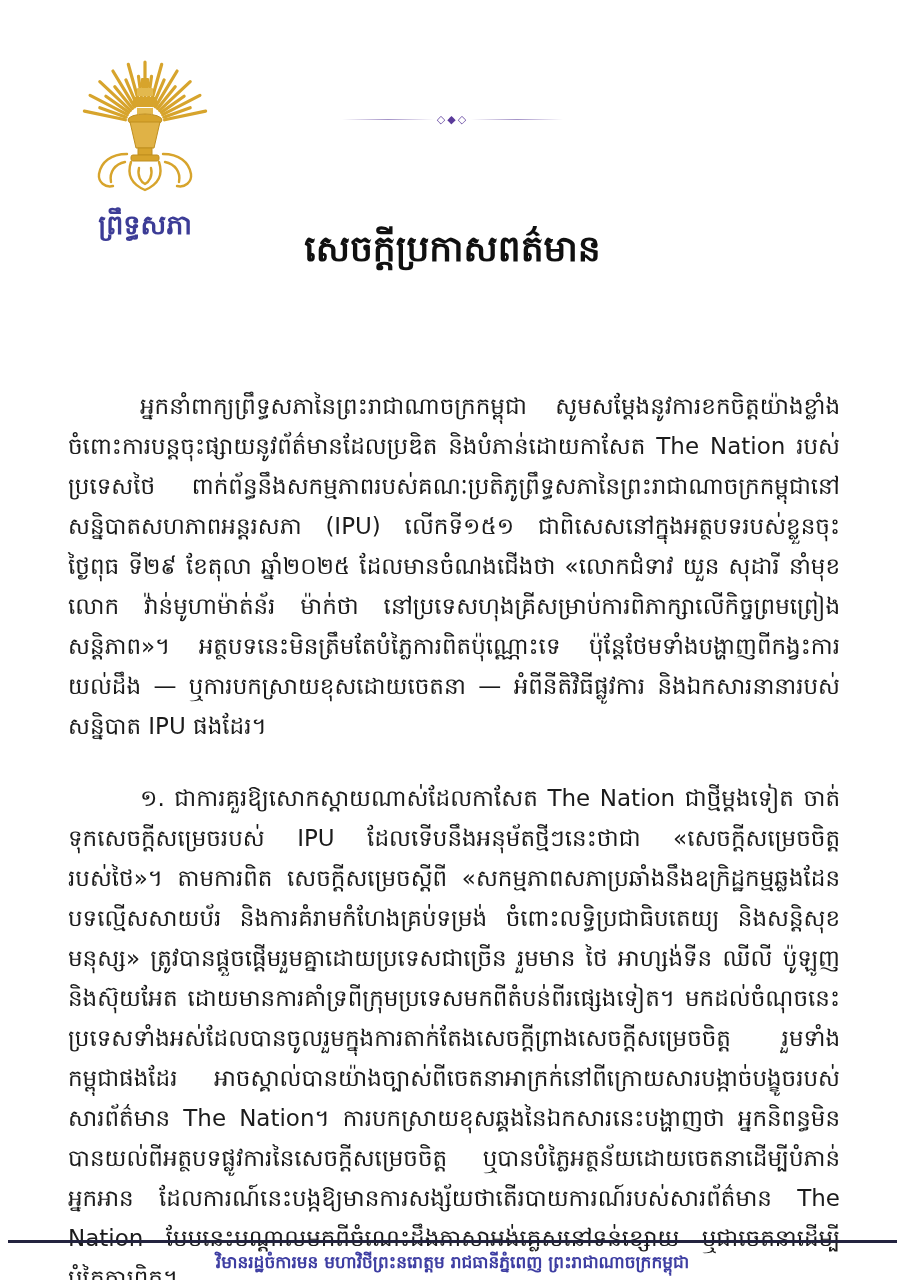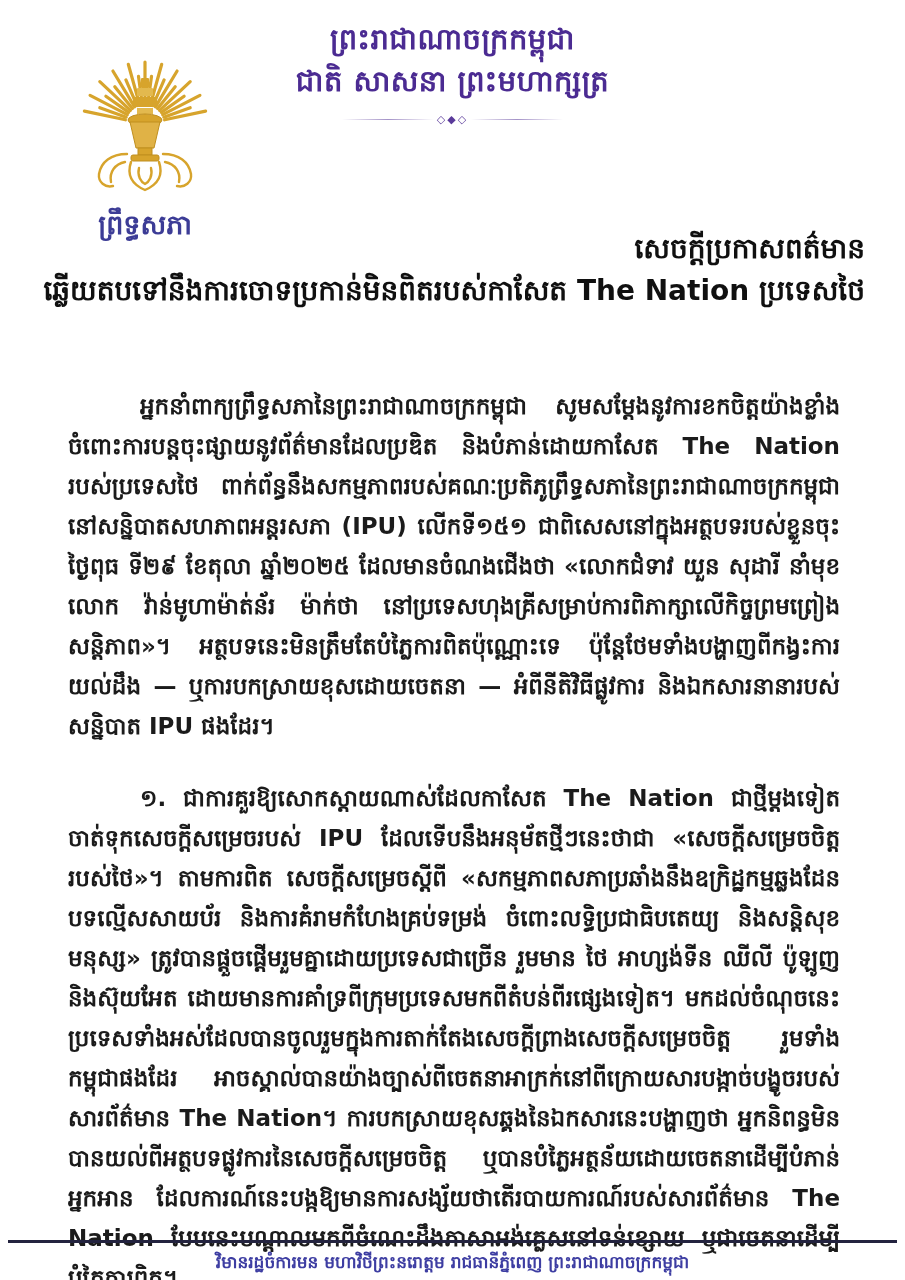--- a/index.html
+++ b/index.html
@@ -34,50 +34,46 @@
   }
   .senate-label{
     margin-top:2px;
     font-size:27px;font-weight:bold;color:#3c3c96;line-height:34px;
   }
   
   .title-block{
     position:absolute;top:228px;left:40px;right:40px;
     text-align:center;font-weight:bold;color:#101010;
   }
-  .title-block .tline{font-size:28px;line-height:42px;text-align:right;}
+  .title-block .tline{font-size:36px;line-height:42px;}
   
   .body-text{
     position:absolute;top:386px;left:68px;width:772px;
     font-size:23px;line-height:40px;
     text-align:justify;
     color:#1b1b1b;
   }
-  .body-text p{margin:0 0 32px;text-indent:72px;font-weight:bold;}
+  .body-text p{margin:0 0 32px;text-indent:72px;}
   .body-text p:last-child{margin-bottom:0;}
   
   .footer{
     position:absolute;left:8px;right:8px;bottom:6px;
     border-top:3px solid #23233f;
     padding-top:7px;
     text-align:center;
     color:#3d3da2;
   }
   .footer .f1{font-size:17px;font-weight:bold;line-height:24px;}
   .footer .f2{font-size:15.5px;line-height:22px;margin-top:2px;}
 </style>
 </head>
 <body>
 
 <div class="page">
 
-  <div class="header">
-    <div class="kline">ព្រះរាជាណាចក្រកម្ពុជា</div>
-    <div class="kline">ជាតិ សាសនា ព្រះមហាក្សត្រ</div>
-  </div>
 
   <div class="divider">
     <span class="bar"></span>
     <span class="orn">◇◆◇</span>
     <span class="bar"></span>
   </div>
 
   <div class="emblem-block">
     <svg id="emblem-svg" width="128" height="152" viewBox="0 0 128 152">
 
@@ -126,21 +122,20 @@
         <path d="M84 112 C94 114 100 122 98 132"></path>
         <path d="M50 112 C46 124 50 134 64 140 C78 134 82 124 78 112"></path>
         <path d="M58 118 C56 126 60 132 64 134 C68 132 72 126 70 118"></path>
       </g>
     </svg>
     <div class="senate-label">ព្រឹទ្ធសភា</div>
   </div>
 
   <div class="title-block">
     <div class="tline">សេចក្ដីប្រកាសពត៌មាន</div>
-    <div class="tline">ឆ្លើយតបទៅនឹងការចោទប្រកាន់មិនពិតរបស់កាសែត The Nation ប្រទេសថៃ</div>
   </div>
 
   <div class="body-text">
     <p>អ្នកនាំពាក្យព្រឹទ្ធសភានៃព្រះរាជាណាចក្រកម្ពុជា សូមសម្ដែងនូវការខកចិត្តយ៉ាងខ្លាំងចំពោះការបន្តចុះផ្សាយនូវព័ត៌មានដែលប្រឌិត និងបំភាន់ដោយកាសែត The Nation របស់ប្រទេសថៃ ពាក់ព័ន្ធនឹងសកម្មភាពរបស់គណៈប្រតិភូព្រឹទ្ធសភានៃព្រះរាជាណាចក្រកម្ពុជានៅសន្និបាតសហភាពអន្តរសភា (IPU) លើកទី១៥១ ជាពិសេសនៅក្នុងអត្ថបទរបស់ខ្លួនចុះថ្ងៃពុធ ទី២៩ ខែតុលា ឆ្នាំ២០២៥ ដែលមានចំណងជើងថា «លោកជំទាវ យួន សុដារី នាំមុខលោក វ៉ាន់មូហាម៉ាត់ន័រ ម៉ាក់ថា នៅប្រទេសហុងគ្រីសម្រាប់ការពិភាក្សាលើកិច្ចព្រមព្រៀងសន្តិភាព»។ អត្ថបទនេះមិនត្រឹមតែបំភ្លៃការពិតប៉ុណ្ណោះទេ ប៉ុន្តែថែមទាំងបង្ហាញពីកង្វះការយល់ដឹង — ឬការបកស្រាយខុសដោយចេតនា — អំពីនីតិវិធីផ្លូវការ និងឯកសារនានារបស់សន្និបាត IPU ផងដែរ។</p>
     <p>១. ជាការគួរឱ្យសោកស្ដាយណាស់ដែលកាសែត The Nation ជាថ្មីម្ដងទៀត ចាត់ទុកសេចក្ដីសម្រេចរបស់ IPU ដែលទើបនឹងអនុម័តថ្មីៗនេះថាជា «សេចក្ដីសម្រេចចិត្តរបស់ថៃ»។ តាមការពិត សេចក្ដីសម្រេចស្ដីពី «សកម្មភាពសភាប្រឆាំងនឹងឧក្រិដ្ឋកម្មឆ្លងដែន បទល្មើសសាយប័រ និងការគំរាមកំហែងគ្រប់ទម្រង់ ចំពោះលទ្ធិប្រជាធិបតេយ្យ និងសន្តិសុខមនុស្ស» ត្រូវបានផ្ដួចផ្ដើមរួមគ្នាដោយប្រទេសជាច្រើន រួមមាន ថៃ អាហ្សង់ទីន ឈីលី ប៉ូឡូញ និងស៊ុយអែត ដោយមានការគាំទ្រពីក្រុមប្រទេសមកពីតំបន់ពីរផ្សេងទៀត។ មកដល់ចំណុចនេះ ប្រទេសទាំងអស់ដែលបានចូលរួមក្នុងការតាក់តែងសេចក្ដីព្រាងសេចក្ដីសម្រេចចិត្ត រួមទាំងកម្ពុជាផងដែរ អាចស្គាល់បានយ៉ាងច្បាស់ពីចេតនាអាក្រក់នៅពីក្រោយសារបង្កាច់បង្ខូចរបស់សារព័ត៌មាន The Nation។ ការបកស្រាយខុសឆ្គងនៃឯកសារនេះបង្ហាញថា អ្នកនិពន្ធមិនបានយល់ពីអត្ថបទផ្លូវការនៃសេចក្ដីសម្រេចចិត្ត ឬបានបំភ្លៃអត្ថន័យដោយចេតនាដើម្បីបំភាន់អ្នកអាន ដែលការណ៍នេះបង្កឱ្យមានការសង្ស័យថាតើរបាយការណ៍របស់សារព័ត៌មាន The Nation បែបនេះបណ្ដាលមកពីចំណេះដឹងភាសាអង់គ្លេសនៅទន់ខ្សោយ ឬជាចេតនាដើម្បីបំភ្លៃការពិត។</p>
 
   </div>
 
   <div class="footer">
     <div class="f1">វិមានរដ្ឋចំការមន មហាវិថីព្រះនរោត្តម រាជធានីភ្នំពេញ ព្រះរាជាណាចក្រកម្ពុជា</div>

